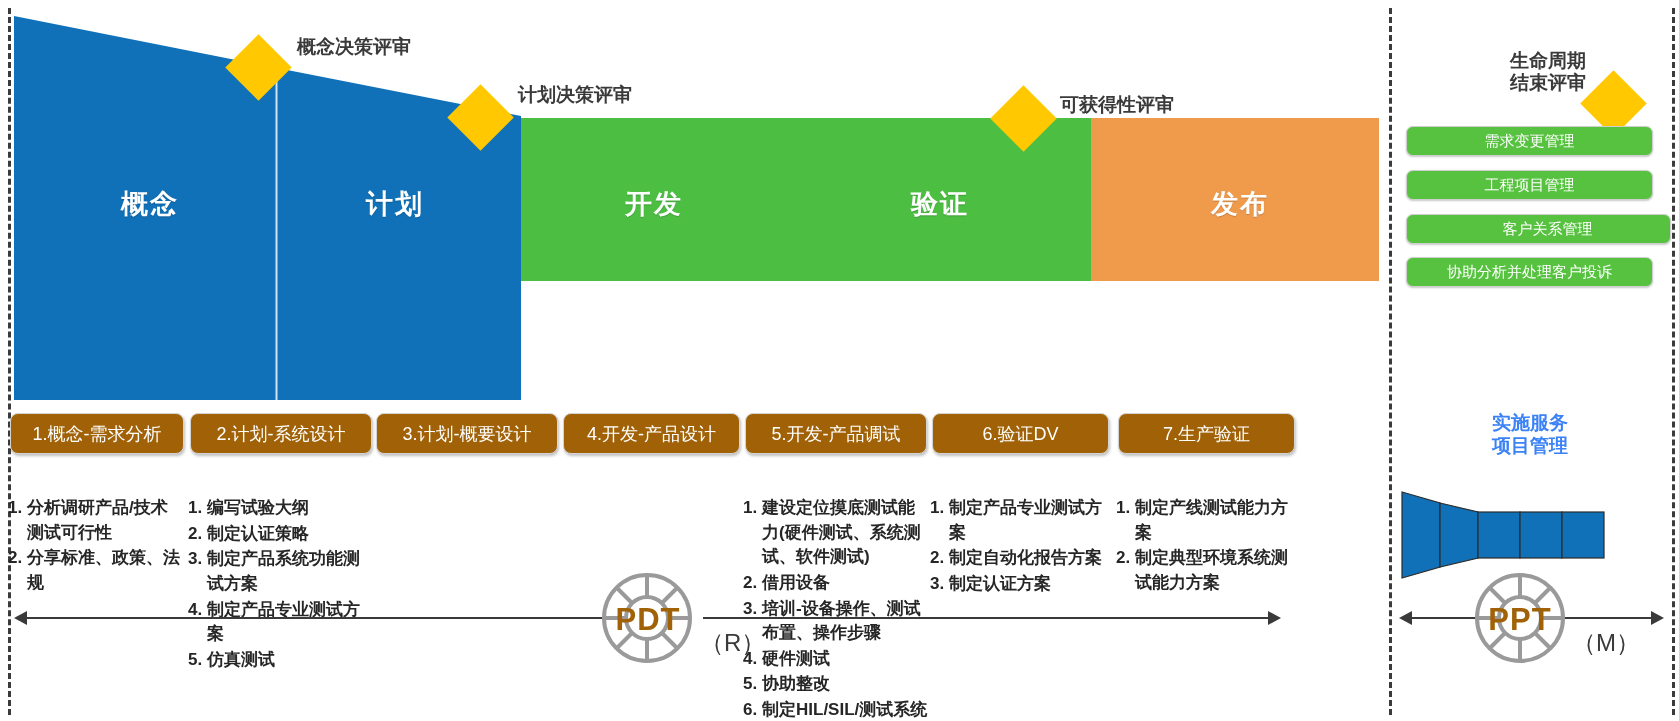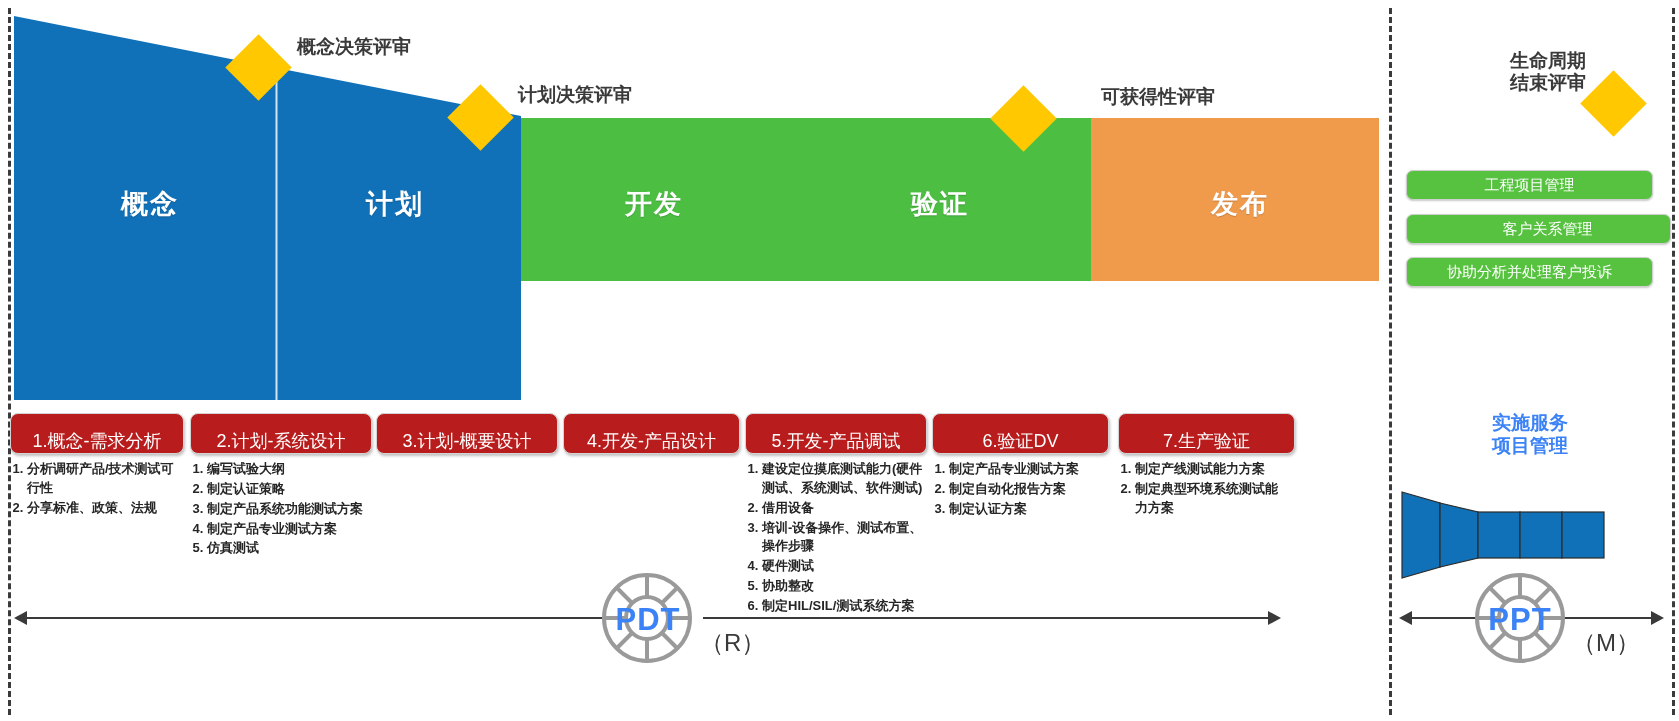--- a/index.html
+++ b/index.html
@@ -68,55 +68,56 @@
     font-size: 15px;
     display: flex; align-items: center; justify-content: center;
     white-space: nowrap;
   }
 
   
   .phase-tab {
     position: absolute;
     height: 39px;
     border-radius: 8px;
-    background: #b91c1c;
+    background: #a16207;
     border: 1px solid #d4d4d4;
     box-shadow: 1px 2px 3px rgba(0,0,0,.25);
     color: #ffffff;
     font-size: 18px;
-    display: flex; align-items: flex-end; justify-content: center;
+    display: flex; align-items: center; justify-content: center;
     white-space: nowrap;
   }
   .phase-list {
     position: absolute;
-    font-size: 13px;
+    font-size: 17px;
     font-weight: bold;
     color: #262626;
     line-height: 1.45;
+    margin-top: 36px;
   }
   .phase-list ol { margin: 0; padding-left: 17px; }
   .phase-list li { margin: 0 0 1px 0; }
 
   
   .rail { position: absolute; height: 2px; background: #3a3a3a; }
   .arrowhead {
     position: absolute;
     width: 0; height: 0;
     border-top: 7px solid transparent;
     border-bottom: 7px solid transparent;
   }
   .arrowhead.left  { border-right: 13px solid #3a3a3a; }
   .arrowhead.right { border-left: 13px solid #3a3a3a; }
 
   .wheel { position: absolute; }
   .wheel-text {
     position: absolute;
     font-size: 31px;
     font-weight: bold;
-    color: #3b82f6;
+    color: #a16207;
     letter-spacing: 1px;
   }
   .role-tag {
     position: absolute;
     font-size: 24px;
     color: #3a3a3a;
   }
 
   .svc-title {
     position: absolute;
@@ -160,28 +161,31 @@
   <div class="stage-label" style="left:850px; top:186px; width:180px;">验证</div>
   <div class="stage-label" style="left:1150px;top:186px; width:180px;">发布</div>
 
   <div class="diamond" style="left:235px; top:44px;"></div>
   <div class="milestone-text" style="left:297px; top:36px;">概念决策评审</div>
 
   <div class="diamond" style="left:457px; top:94px;"></div>
   <div class="milestone-text" style="left:518px; top:84px;">计划决策评审</div>
 
   <div class="diamond" style="left:1000px; top:95px;"></div>
-  <div class="milestone-text" style="left:1060px; top:86px;margin-left:41px;">可获得性评审</div>
+  <div class="milestone-text" style="left:1060px; top:94px;">可获得性评审</div>
 
   <div class="diamond" style="left:1590px; top:80px;"></div>
   <div class="milestone-text" style="left:1366px; top:50px; width:220px; text-align:right;">
     <div>生命周期</div>
     <div>结束评审</div>
   </div>
 
+  <div class="pill" style="left:1406px; top:126px; width:245px;">
+    <span>需求变更管理</span>
+  </div>
   <div class="pill" style="left:1406px; top:170px; width:245px;">
     <span>工程项目管理</span>
   </div>
   <div class="pill" style="left:1406px; top:214px; width:245px;padding-left:18px;">
     <span>客户关系管理</span>
   </div>
   <div class="pill" style="left:1406px; top:257px; width:245px;">
     <span>协助分析并处理客户投诉</span>
   </div>
 

